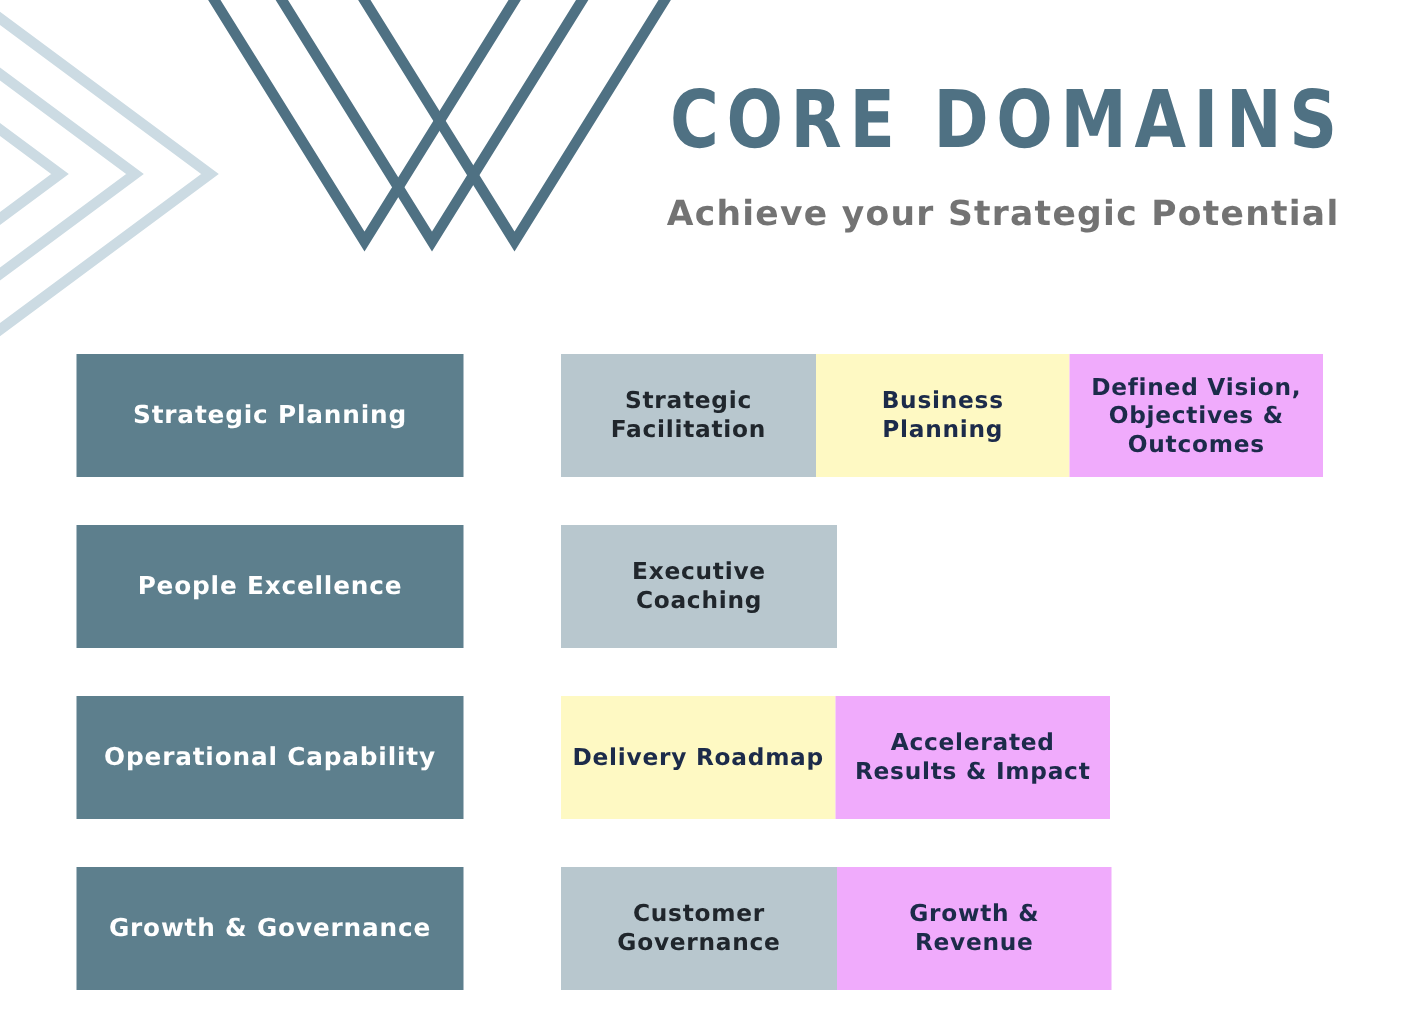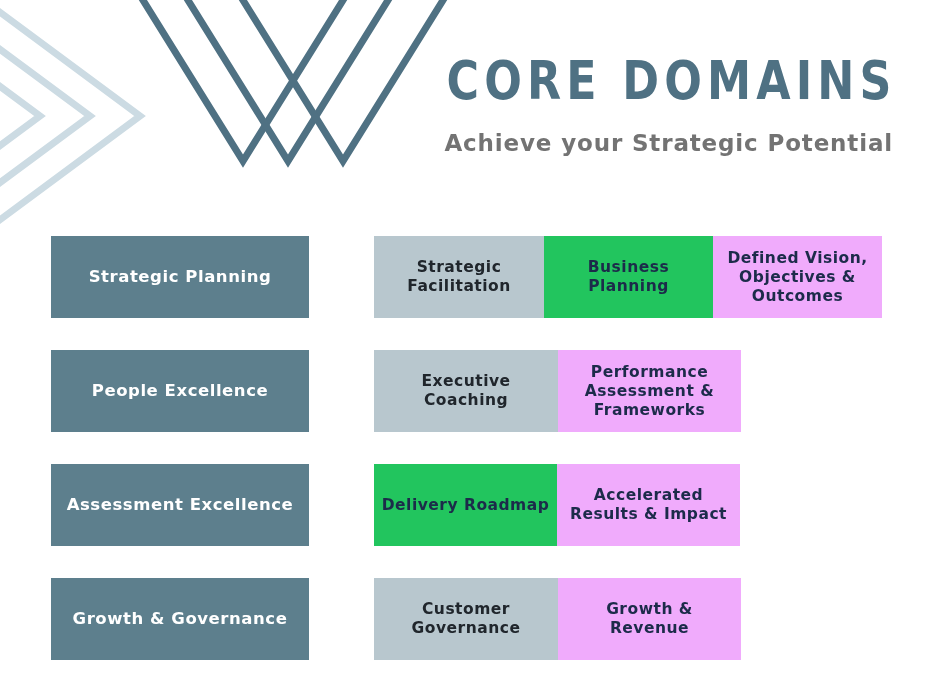--- a/index.html
+++ b/index.html
@@ -103,21 +103,21 @@
   }
   .cap-cell {
     height: 82px;
     display: flex;
     align-items: center;
     justify-content: center;
     box-sizing: border-box;
     padding: 0 6px;
   }
   .cap-cell.col-1 { width: 184px; background: #b8c7ce; }
-  .cap-cell.col-2 { width: 183px; background: #22c55e; }
+  .cap-cell.col-2 { width: 183px; background: #fef9c3; }
   .cap-cell.col-3 { width: 183px; background: #f0abfc; }
 
   .cap-text {
     font-size: 15.5px;
     line-height: 19px;
     font-weight: bold;
     letter-spacing: 0.5px;
     text-align: center;
     color: #1c2b4a;
   }
@@ -164,29 +164,26 @@
   </div>
 
   <div class="matrix-row">
     <div class="domain-label">
       <span class="domain-label-text">People Excellence</span>
     </div>
     <div class="capability-track">
       <div class="cap-cell col-1">
         <span class="cap-text">Executive Coaching</span>
       </div>
-      <div class="cap-cell col-3">
-        <span class="cap-text">Performance Assessment &amp; Frameworks</span>
-      </div>
-    </div>
-  </div>
-
-  <div class="matrix-row">
-    <div class="domain-label">
-      <span class="domain-label-text">Assessment Excellence</span>
+    </div>
+  </div>
+
+  <div class="matrix-row">
+    <div class="domain-label">
+      <span class="domain-label-text">Operational Capability</span>
     </div>
     <div class="capability-track">
       <div class="cap-cell col-2">
         <span class="cap-text">Delivery Roadmap</span>
       </div>
       <div class="cap-cell col-3">
         <span class="cap-text">Accelerated Results &amp; Impact</span>
       </div>
     </div>
   </div>

